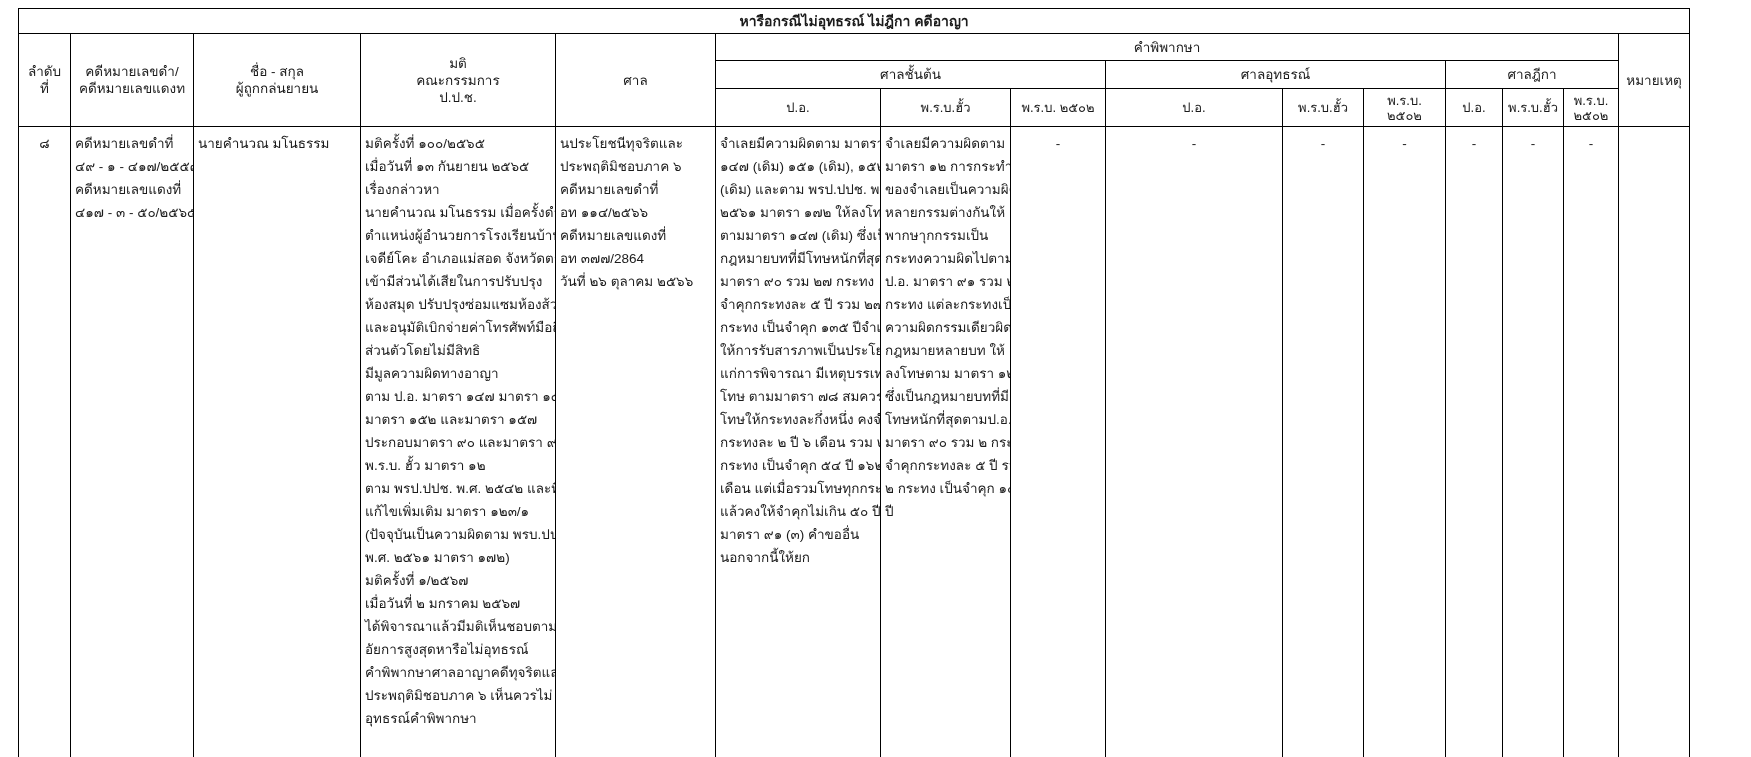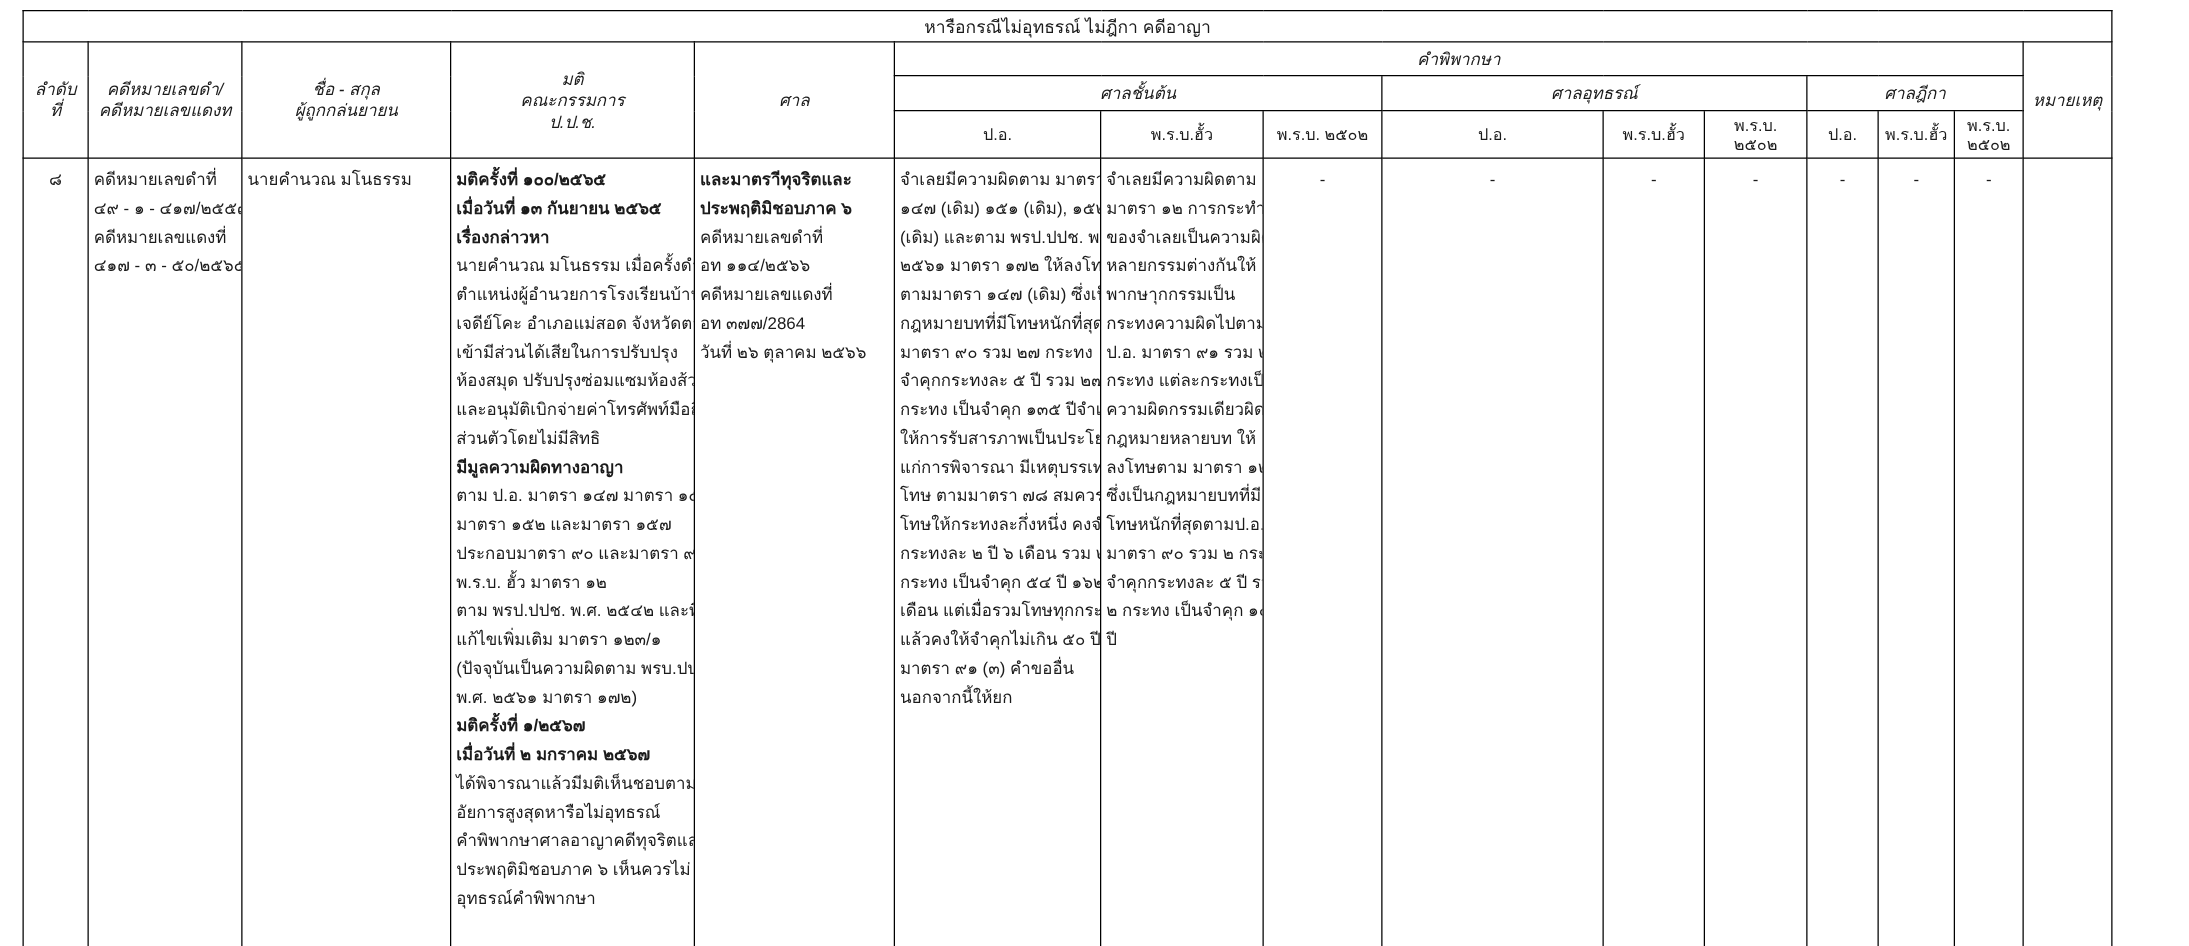--- a/index.html
+++ b/index.html
@@ -20,52 +20,51 @@
   }
   table.doc th, table.doc td {
     border: 1.6px solid #000;
     padding: 2px 4px;
     vertical-align: middle;
     font-weight: normal;
     overflow: hidden;
   }
   tr.title-row th {
     height: 18px;
-    font-weight: normal;
+    font-weight: bold;
     font-size: 14px;
     text-align: center;
     padding: 1px 2px;
   }
   th.hdr {
     text-align: center;
     font-weight: bold;
     font-size: 13.5px;
     line-height: 17px;
     white-space: pre-line;
-    font-style: italic;
   }
   th.sub {
     text-align: center;
     font-weight: normal;
     font-size: 13px;
     line-height: 15px;
   }
   tr.hrow1 th { height: 22px; }
   tr.hrow2 th { height: 23px; }
   tr.hrow3 th { height: 33px; }
   tr.body-row td {
     vertical-align: top;
     height: 630px;
     font-size: 13.5px;
     line-height: 23px;
     padding-top: 5px;
   }
   td.center { text-align: center; }
   .tline { white-space: nowrap; }
-  .tline.bold { font-weight: bold; }
+  .tline.bold { font-weight: normal; }
   td.dash { text-align: center; }
 </style>
 </head>
 <body>
 
 <div class="sheet">
   <table class="doc">
     <colgroup>
       <col style="width:52px">
         <col style="width:123px">
@@ -153,21 +152,21 @@
             <div class="tline">พ.ศ. ๒๕๖๑ มาตรา ๑๗๒)</div>
             <div class="tline bold">มติครั้งที่ ๑/๒๕๖๗</div>
             <div class="tline bold">เมื่อวันที่ ๒ มกราคม ๒๕๖๗</div>
             <div class="tline">ได้พิจารณาแล้วมีมติเห็นชอบตามที่</div>
             <div class="tline">อัยการสูงสุดหารือไม่อุทธรณ์</div>
             <div class="tline">คำพิพากษาศาลอาญาคดีทุจริตและ</div>
             <div class="tline">ประพฤติมิชอบภาค ๖ เห็นควรไม่</div>
             <div class="tline">อุทธรณ์คำพิพากษา</div>
           </td>
       <td>
-            <div class="tline bold">และมาตราีทุจริตและ</div>
+            <div class="tline bold">นประโยชนีทุจริตและ</div>
             <div class="tline bold">ประพฤติมิชอบภาค ๖</div>
             <div class="tline">คดีหมายเลขดำที่</div>
             <div class="tline">อท ๑๑๔/๒๕๖๖</div>
             <div class="tline">คดีหมายเลขแดงที่</div>
             <div class="tline">อท ๓๗๗/2864</div>
             <div class="tline">วันที่ ๒๖ ตุลาคม ๒๕๖๖</div>
           </td>
       <td>
             <div class="tline">จำเลยมีความผิดตาม มาตรา</div>
             <div class="tline">๑๔๗ (เดิม) ๑๕๑ (เดิม), ๑๕๒</div>

